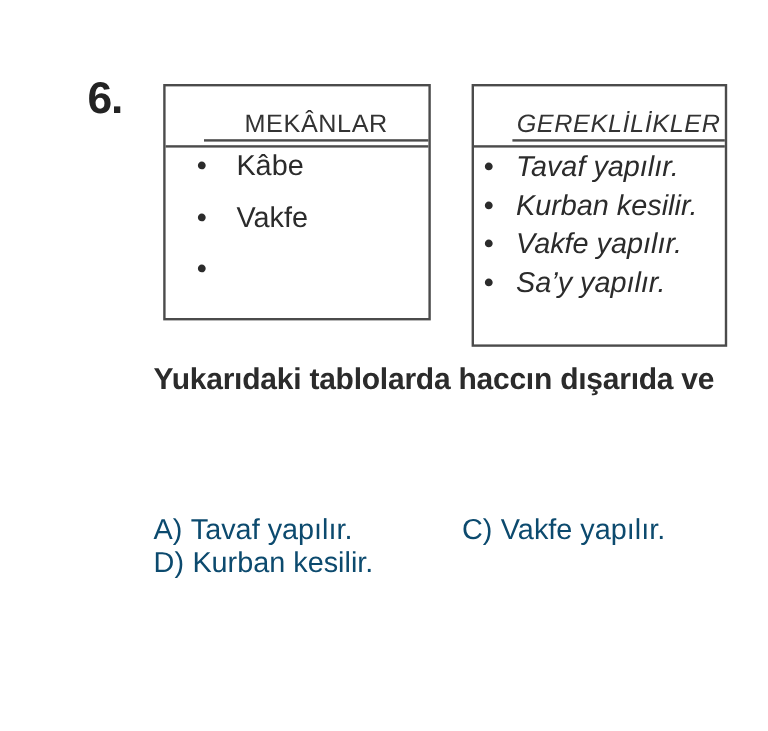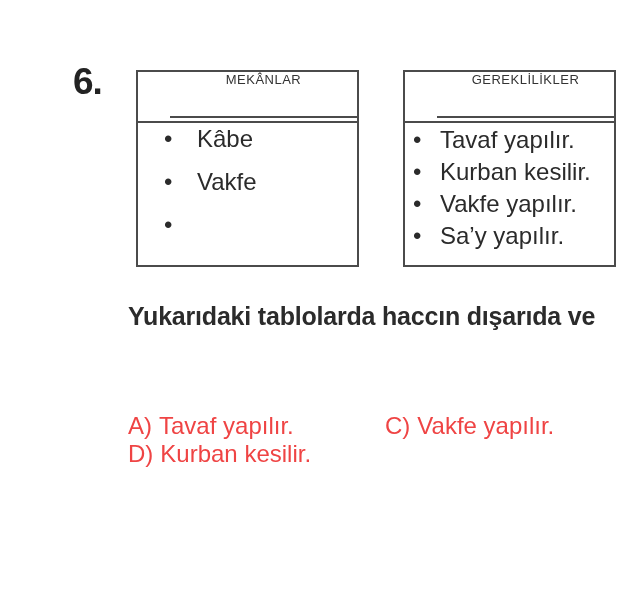--- a/index.html
+++ b/index.html
@@ -37,33 +37,34 @@
     border: 2px solid #4b4b4b;
     background: #ffffff;
   }
   #table-mekanlar {
     left: 136px;
     top: 70px;
     width: 223px;
     height: 197px;
   }
   #table-gereklilikler {
-    left: 403px;
+    left: 393px;
     top: 70px;
     width: 213px;
-    height: 197px;
+    height: 219px;
+    font-style: italic;
   }
   .thead {
     height: 46px;
     box-sizing: border-box;
     border-bottom: 2px solid #4b4b4b;
     display: flex;
-    align-items: flex-start;
+    align-items: flex-end;
     justify-content: center;
-    font-size: 13px;
+    font-size: 21px;
     letter-spacing: 0.5px;
     color: #333333;
     margin-left: 32px;
   }
   .tbody {
     border-top: 2px solid #4b4b4b;
     margin: 3px 0 0 0;
     list-style: none;
   }
   .tbody li {
@@ -101,27 +102,27 @@
     font-size: 25px;
     line-height: 30px;
     font-weight: 700;
     letter-spacing: -0.2px;
     color: #2b2b2b;
   }
   .qline { white-space: nowrap; }
   #options {
     position: absolute;
     left: 128px;
-    top: 414px;
+    top: 430px;
     display: grid;
     grid-template-columns: 257px auto;
     row-gap: 4px;
     font-size: 24px;
     line-height: 24px;
-    color: #ef4444;
+    color: #0c4a6e;
   }
   .opt { white-space: nowrap; }
   .optlabel { margin-right: 7px; }
 </style>
 </head>
 <body>
 
 <div id="page">
 
   <div id="qnum">6.</div>

